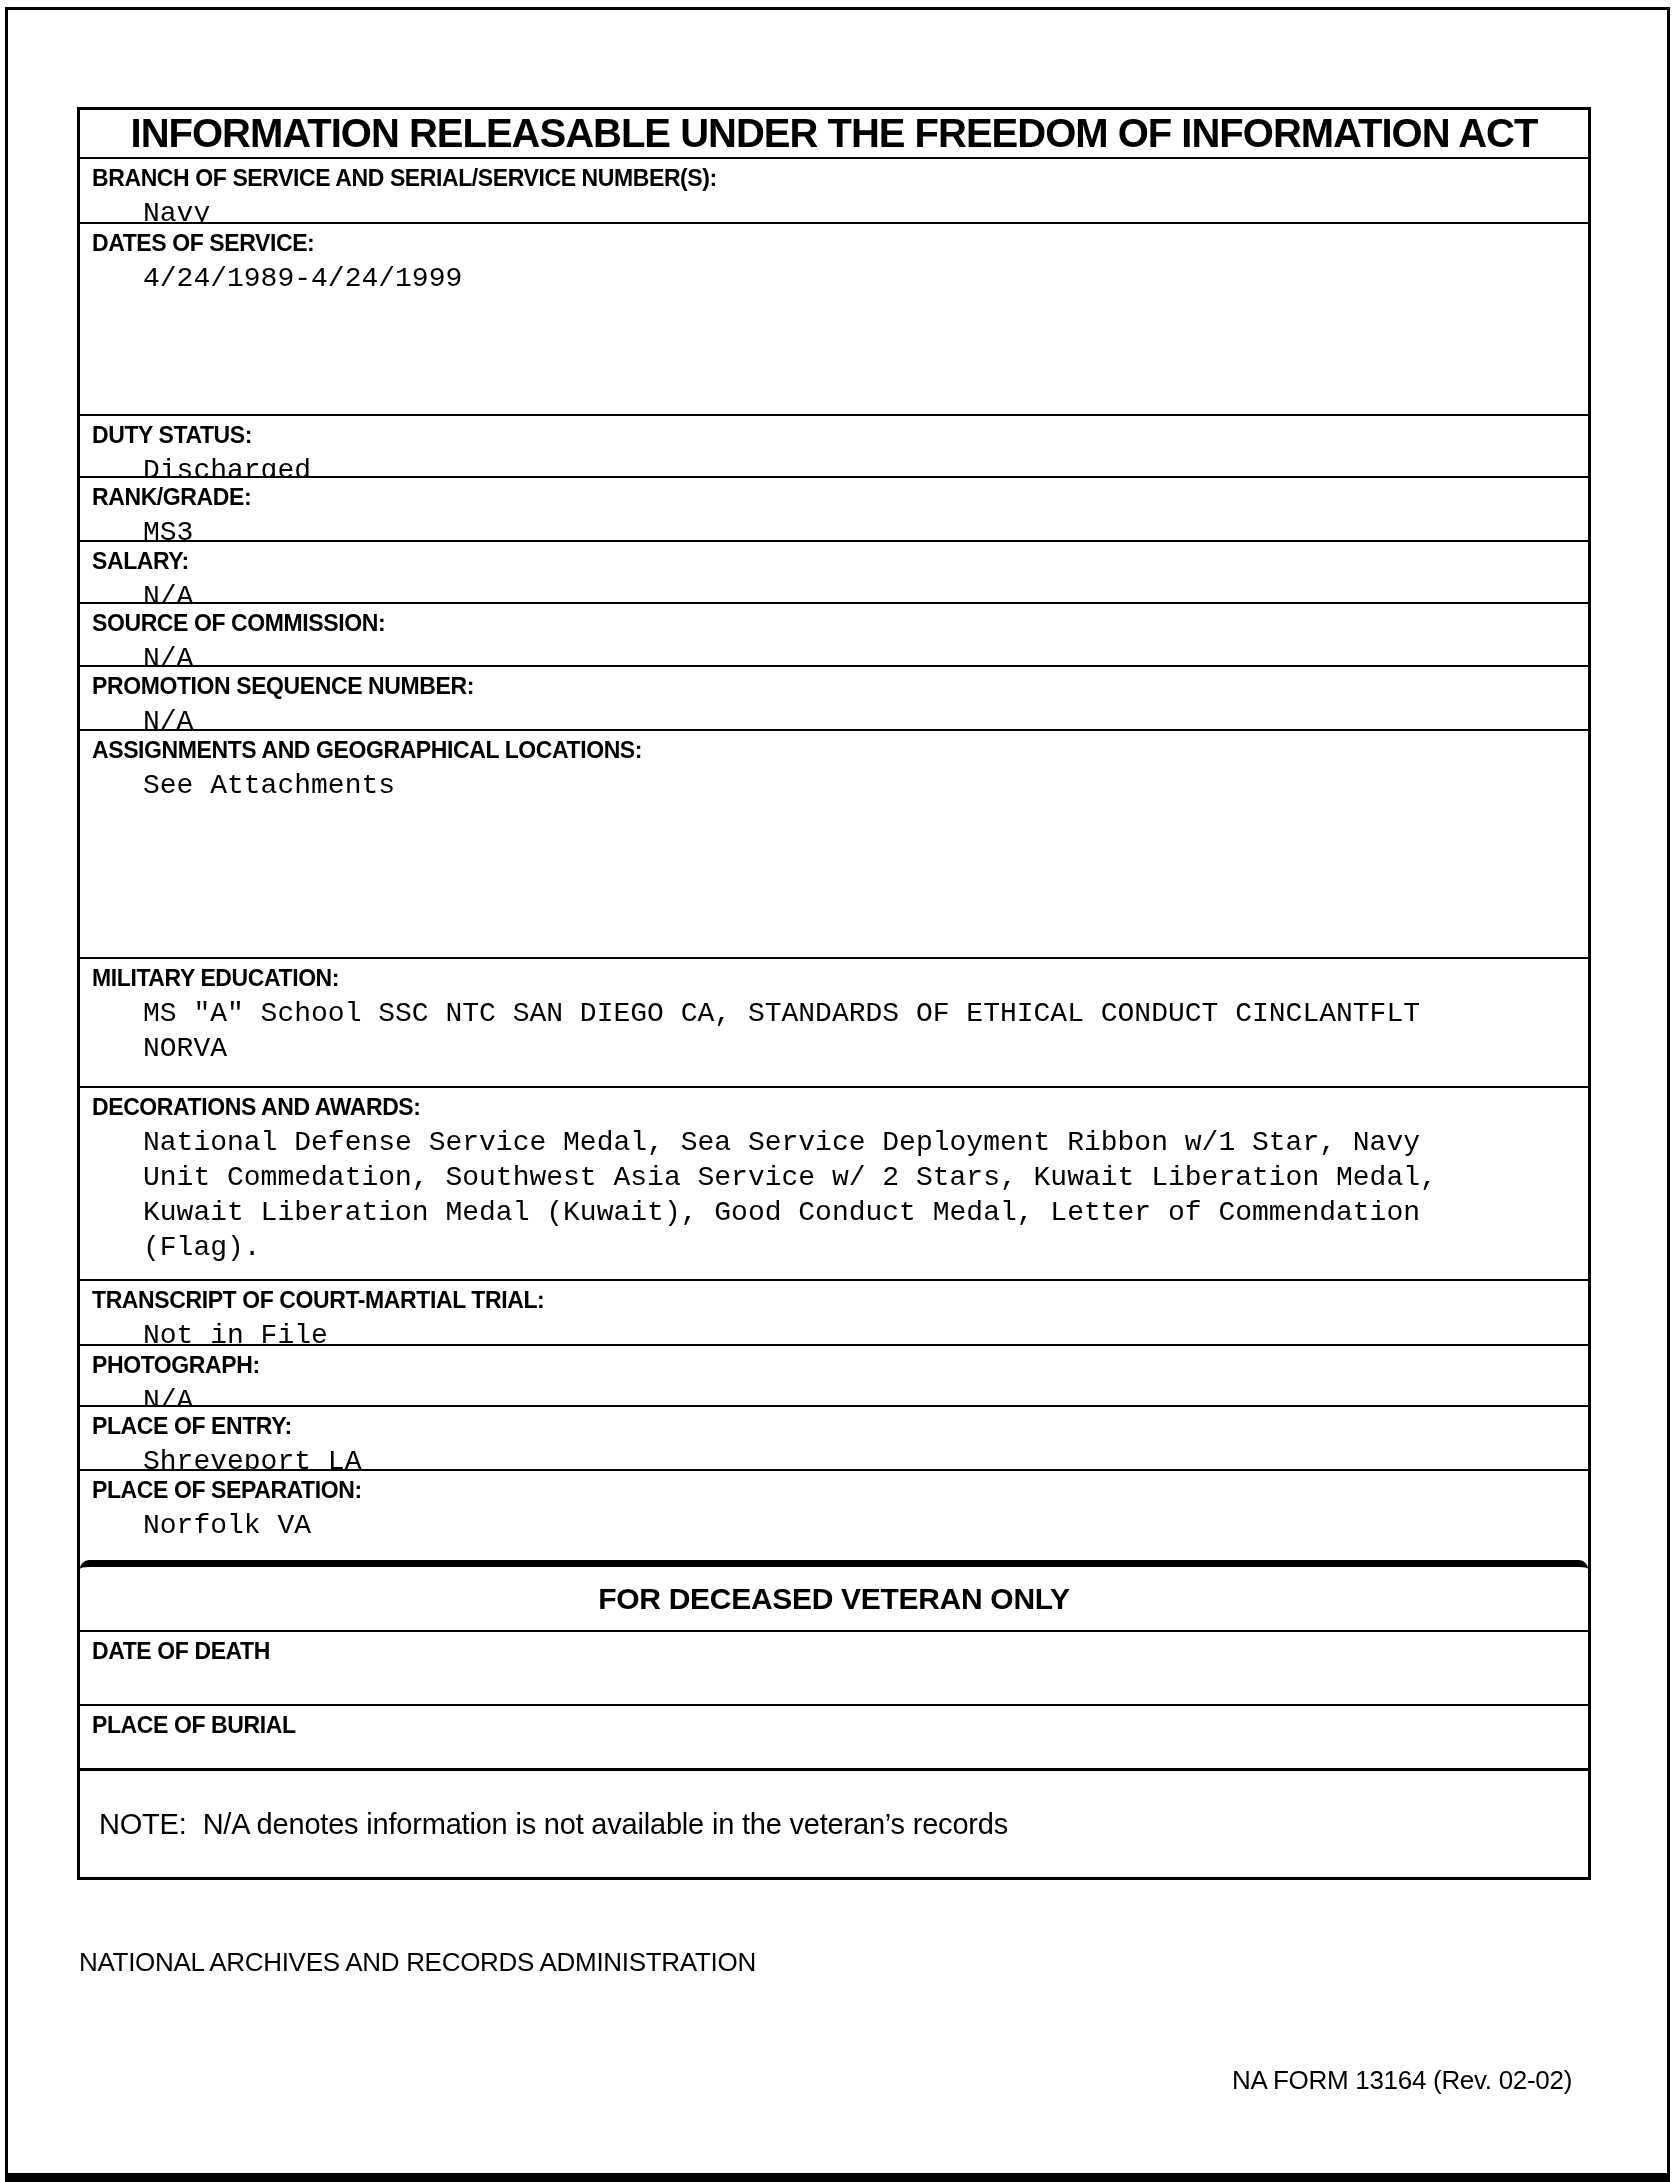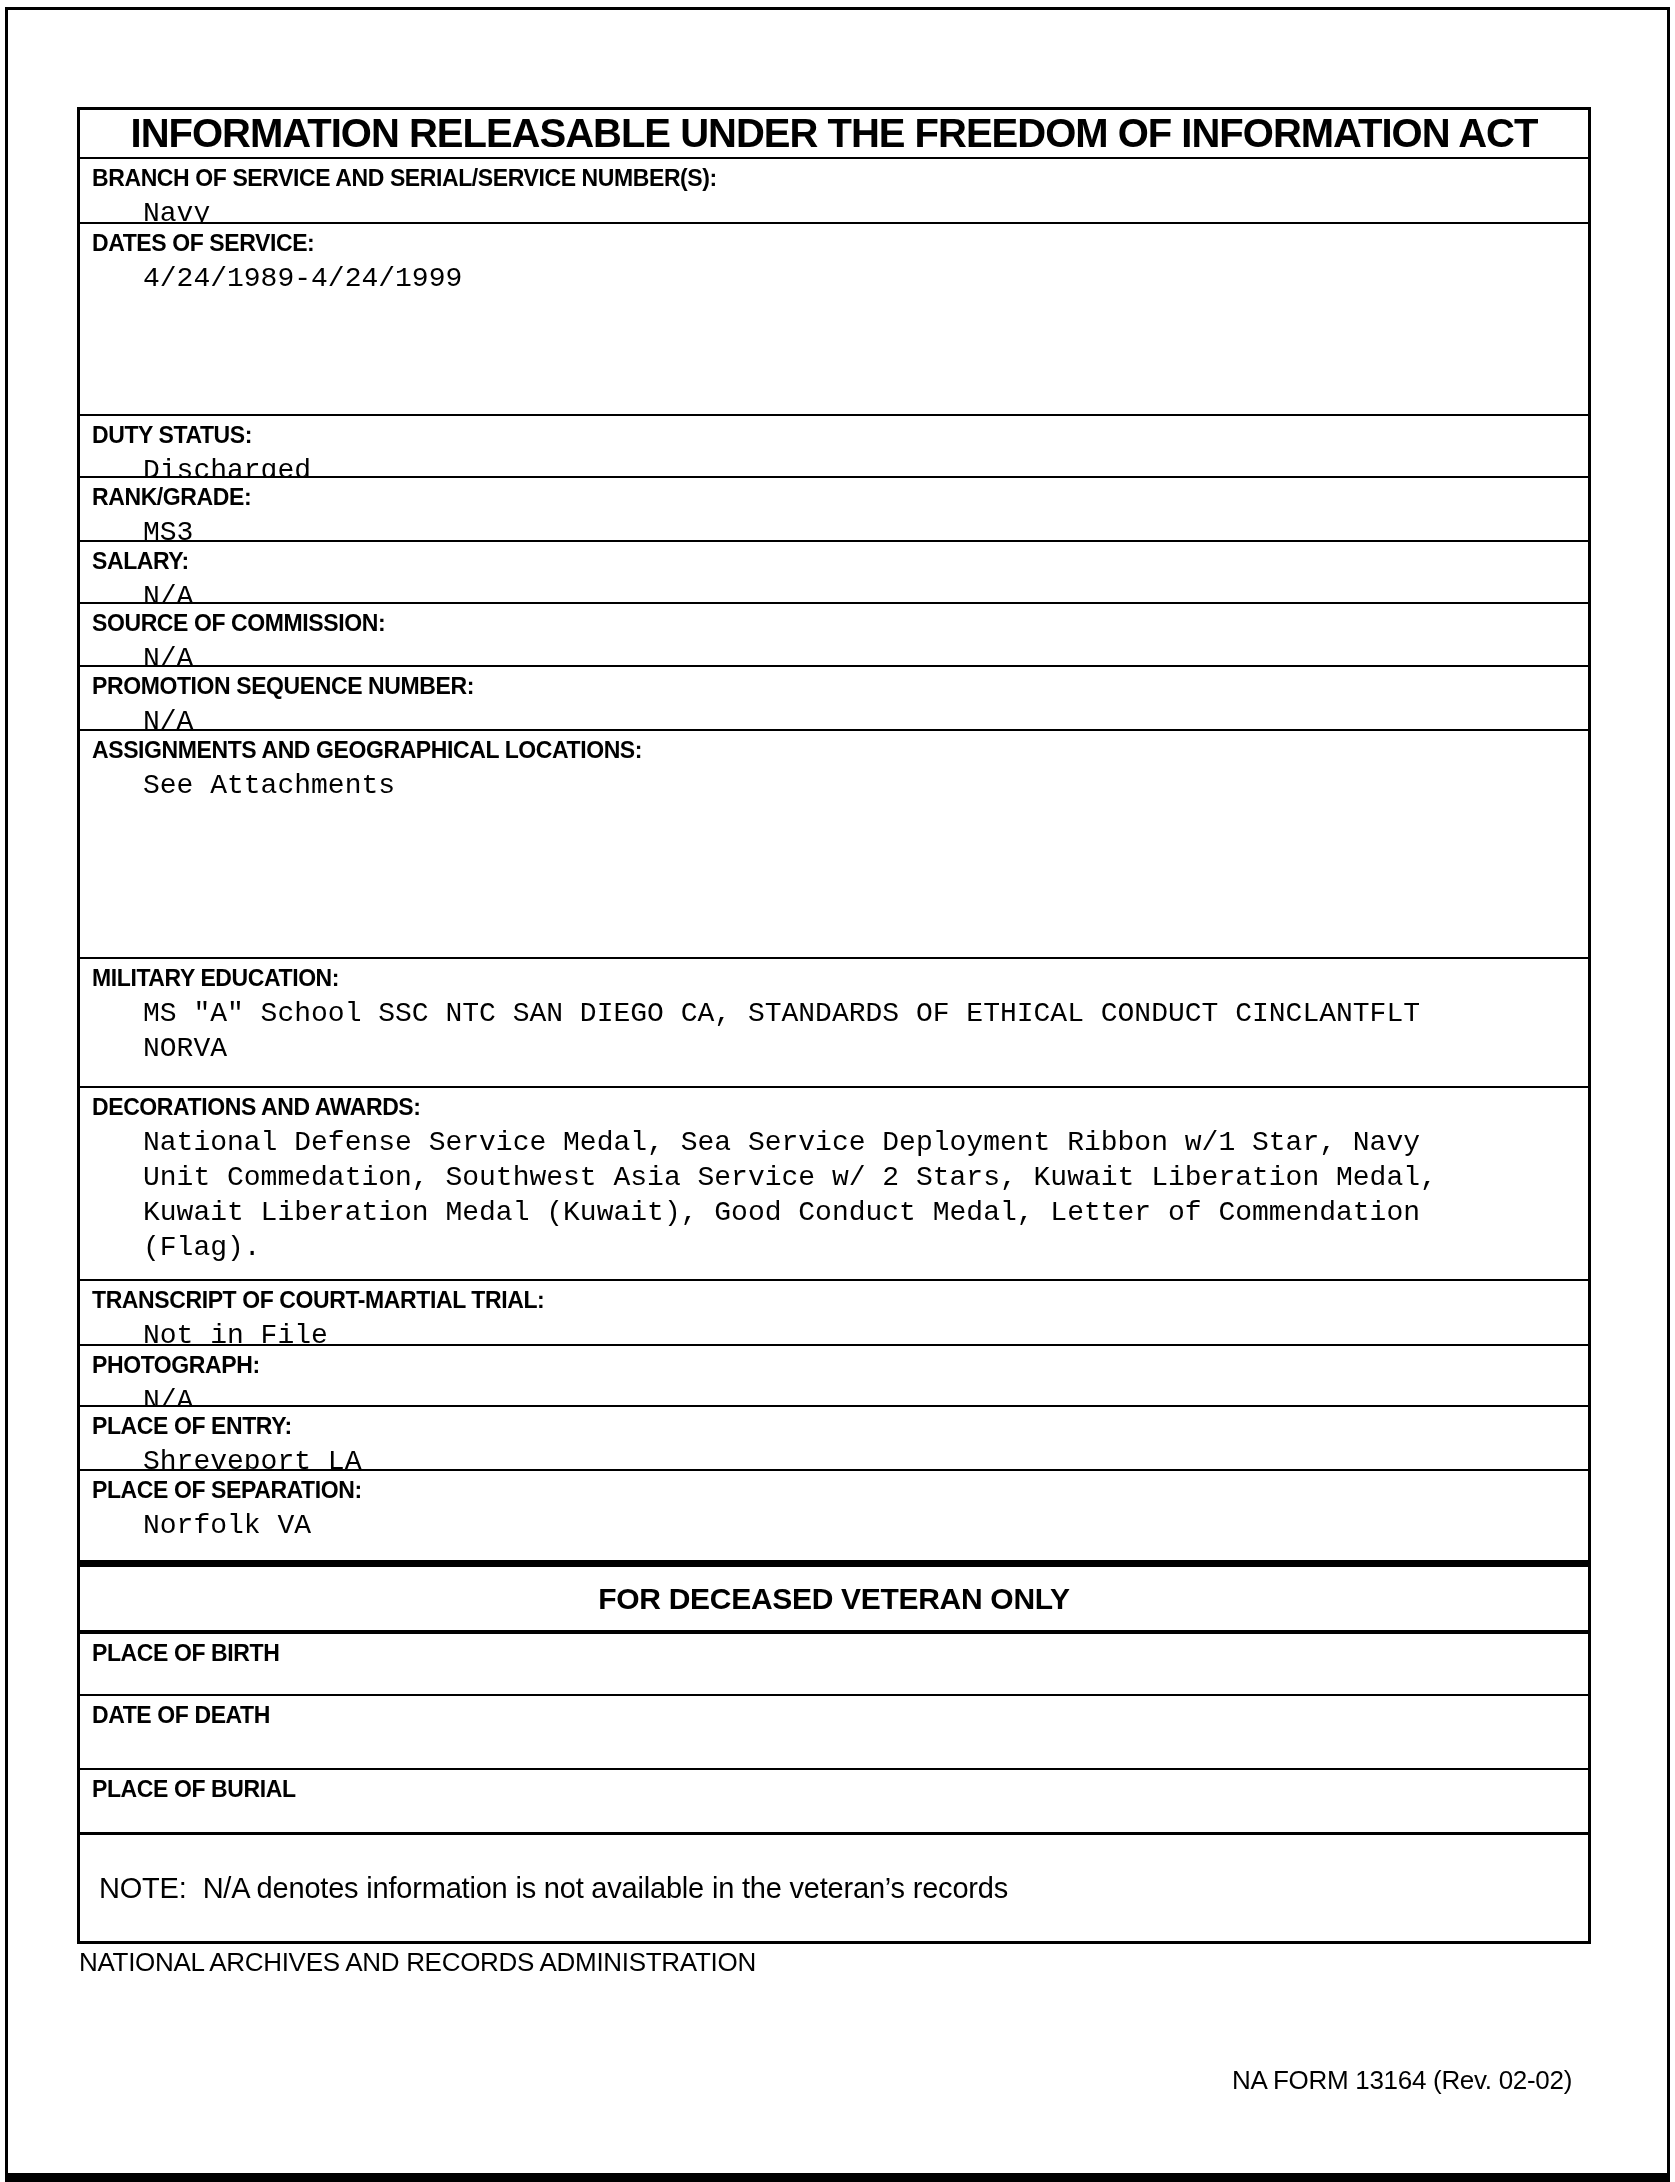--- a/index.html
+++ b/index.html
@@ -69,20 +69,21 @@
   }
   .deceased-header-row {
     height: 70px;
     border-top: 7px solid #000;
     display: flex;
     align-items: center;
     justify-content: center;
     font-weight: bold;
     font-size: 30px;
     letter-spacing: -0.3px;
+    border-radius: 9px;
   }
   .birth-row { border-top: 4px solid #000; }
   .note-row {
     height: 109px;
     border-top: 3px solid #000;
     display: flex;
     align-items: center;
     font-size: 29px;
     letter-spacing: -0.2px;
     padding-left: 19px;
@@ -182,23 +183,20 @@
     <div class="fvalue">Shreveport LA</div>
   </div>
 
   <div class="row" style="height:91px">
     <div class="flabel">PLACE OF SEPARATION:</div>
     <div class="fvalue">Norfolk VA</div>
   </div>
 
   <div class="row deceased-header-row">FOR DECEASED VETERAN ONLY</div>
 
-  <div class="row birth-row" style="height:64px">
-    <div class="flabel">PLACE OF BIRTH</div>
-  </div>
 
   <div class="row" style="height:74px">
     <div class="flabel">DATE OF DEATH</div>
   </div>
 
 
   <div class="row" style="height:64px">
     <div class="flabel">PLACE OF BURIAL</div>
   </div>
 

